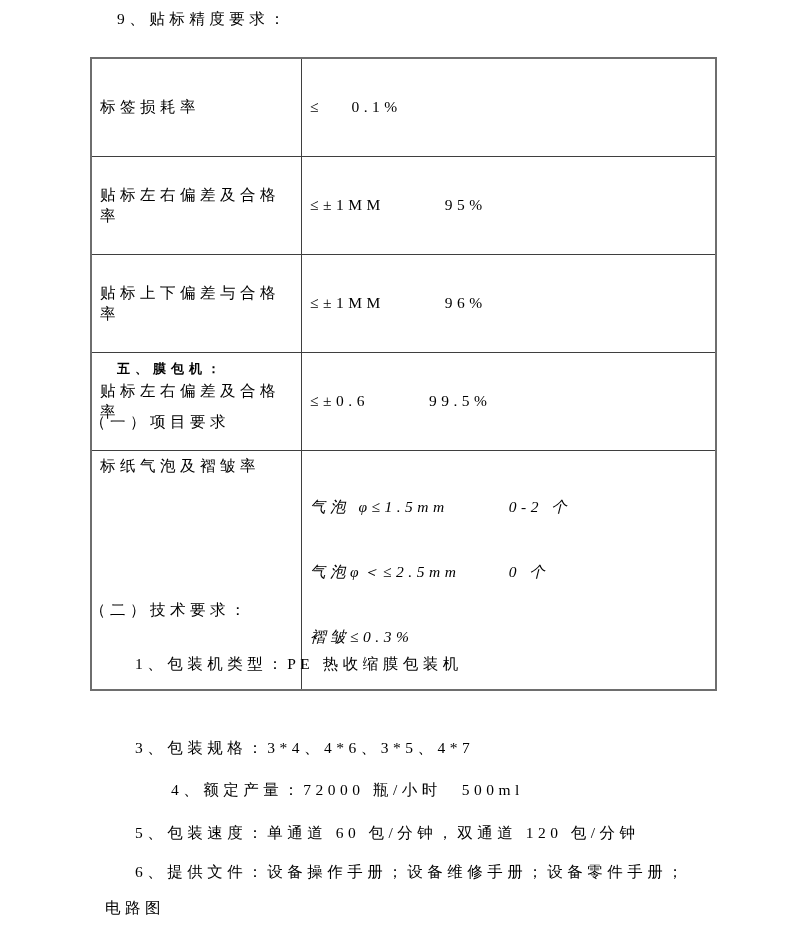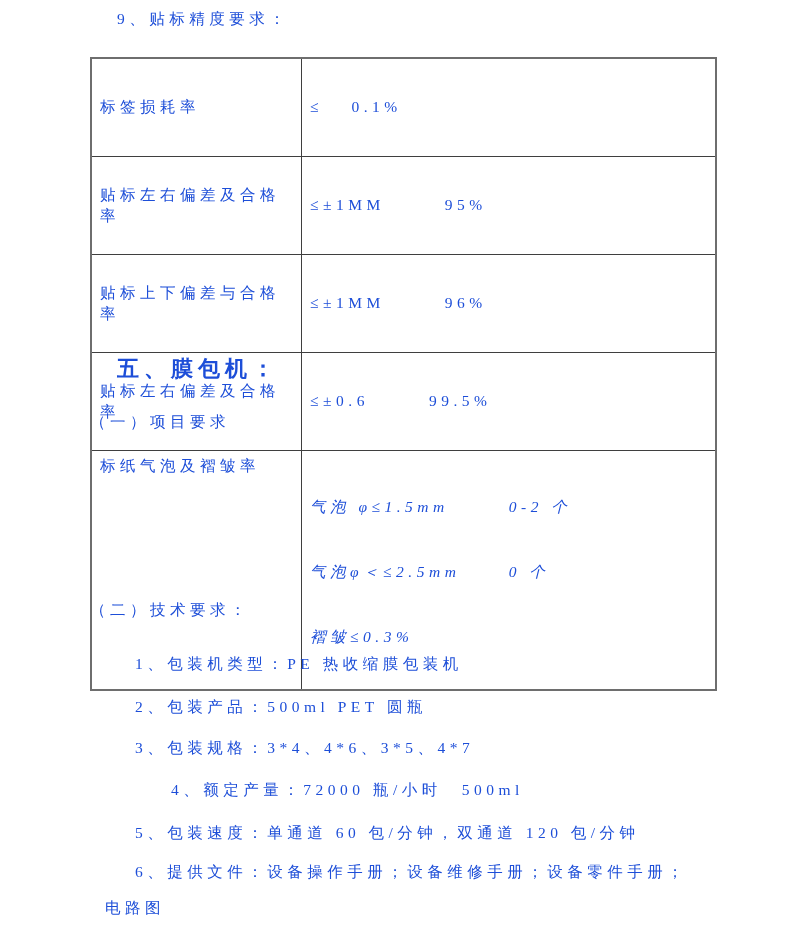--- a/index.html
+++ b/index.html
@@ -1,20 +1,20 @@
 <!DOCTYPE html>
 <html><head>
 <meta charset="utf-8">
 <style>
   html,body{margin:0;padding:0;background:#fff;}
   .page{
     position:relative;
     width:787px;height:925px;
     background:#ffffff;
-    color:#1d4ed8;
+    color:#000000;
     font-family:"Liberation Serif","DejaVu Serif",serif;
     font-size:15.5px;
     letter-spacing:4.5px;
     overflow:hidden;
     border-radius:7px;
   }
   .abs{position:absolute;white-space:pre-wrap;line-height:20px;}
 
   
   .h9{left:117px;top:9px;}
@@ -31,21 +31,21 @@
     padding:2px 6px 2px 8px;
     white-space:pre-wrap;
   }
   td.lbl{width:195px;}
   tr.r1,tr.r2,tr.r3,tr.r4{height:41px;}
   tr.r5{height:89px;}
   tr.r5 td{vertical-align:top;padding-top:5px;}
   tr.r5 .vline{line-height:29px;font-style:italic;}
 
   
-  .sec-title{left:117px;top:359px;font-weight:bold;font-size:22px;letter-spacing:5px;}
+  .sec-title{left:117px;top:359px;font-weight:bold;font-size:13px;letter-spacing:5px;}
   .sub-title{left:90px;top:400px;margin-top:12px;}
   .para{left:92px;top:437px;width:600px;}
   .para .pline{line-height:38.5px;white-space:pre-wrap;}
   .para .pline.first{text-indent:30px;}
   .sub2-title{left:90px;top:600px;}
   .item{left:135px;}
   .i1{top:654px;} .i2{top:697px;} .i3{top:738px;}
   .i4{top:780px;margin-left:36px;} .i5{top:823px;} .i6{top:862px;}
   .i6cont{left:105px;top:898px;}
 </style>
@@ -94,20 +94,19 @@
   </table>
 
   <div class="abs sec-title">五、膜包机：</div>
 
   <div class="abs sub-title">（一）项目要求</div>
 
 
   <div class="abs sub2-title">（二）技术要求：</div>
 
   <div class="abs item i1">1、包装机类型：PE 热收缩膜包装机</div>
-  <div class="abs item i2">2、包装产品：500ml PET 圆瓶</div>
   <div class="abs item i3">3、包装规格：3*4、4*6、3*5、4*7</div>
   <div class="abs item i4">4、额定产量：72000 瓶/小时　500ml</div>
   <div class="abs item i5">5、包装速度：单通道 60 包/分钟，双通道 120 包/分钟</div>
   <div class="abs item i6">6、提供文件：设备操作手册；设备维修手册；设备零件手册；</div>
   <div class="abs i6cont">电路图</div>
 
 </div>
 
 </body></html>

